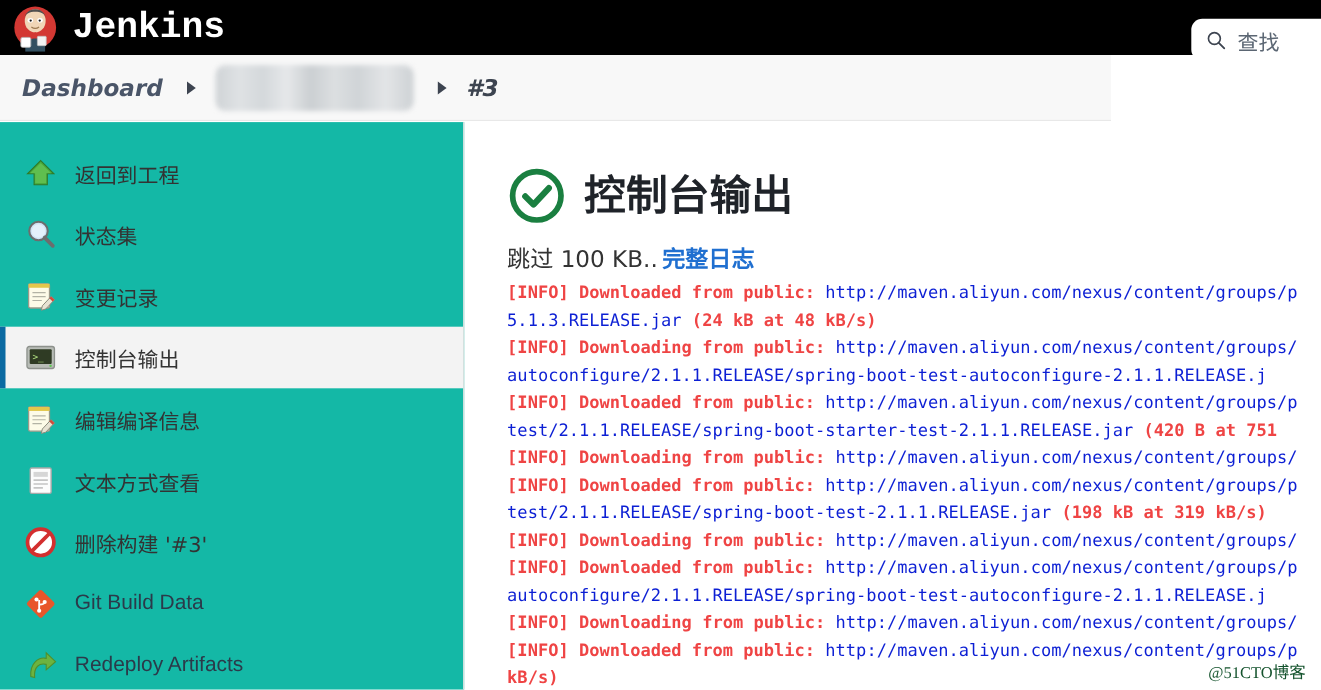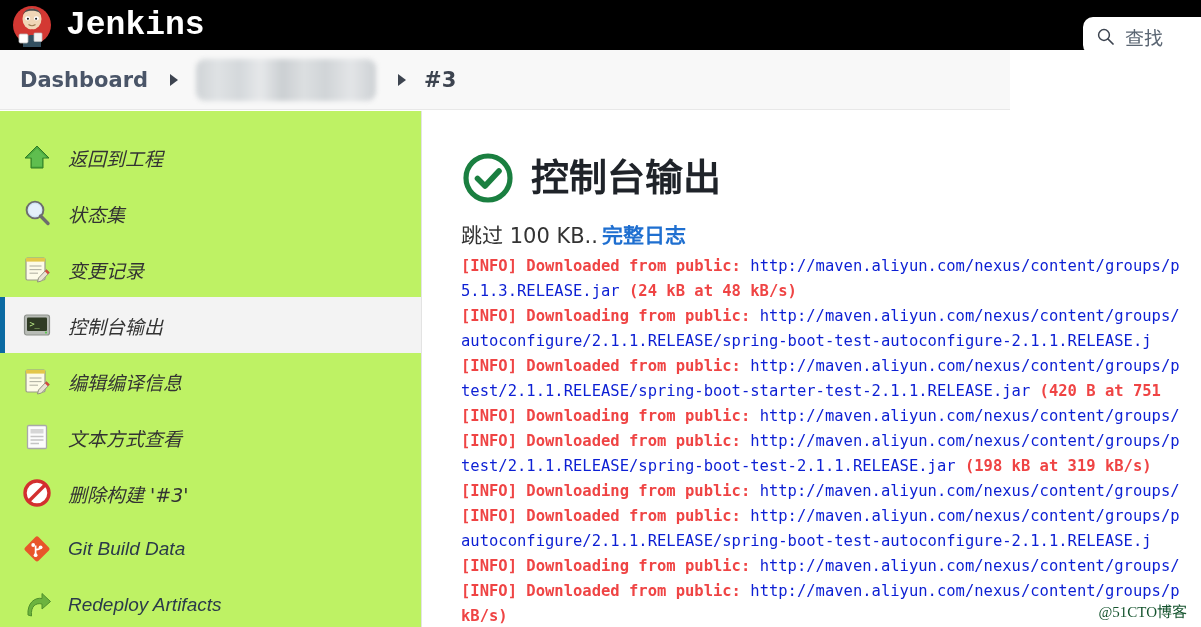--- a/index.html
+++ b/index.html
@@ -88,20 +88,21 @@
     position: absolute;
     top: 50px; left: 0;
     width: 1010px;
     height: 60px;
     background: #f8f8f8;
     border-bottom: 1px solid #e8e8e8;
     display: flex;
     align-items: center;
     box-sizing: border-box;
     z-index: 15;
+    font-style: italic;
   }
   .crumb {
     font-size: 21px;
     font-weight: bold;
     color: #4a5568;
     padding: 0 0 0 20px;
     white-space: nowrap;
     font-family: "DejaVu Sans", "Liberation Sans", sans-serif;
   }
   .crumb-sep {
@@ -132,26 +133,25 @@
     font-family: "DejaVu Sans", "Liberation Sans", sans-serif;
   }
 
   
   .sidebar {
     position: absolute;
     top: 111px;
     left: 0;
     width: 422px;
     height: 516px;
-    background: #bef264;
+    background: #14b8a6;
     border-right: 1px solid #e3e3e3;
     box-sizing: border-box;
     padding-top: 18px;
     z-index: 10;
-    font-style: italic;
   }
   .side-item {
     display: flex;
     align-items: center;
     height: 56px;
     padding-left: 22px;
     box-sizing: border-box;
     position: relative;
     cursor: pointer;
   }

